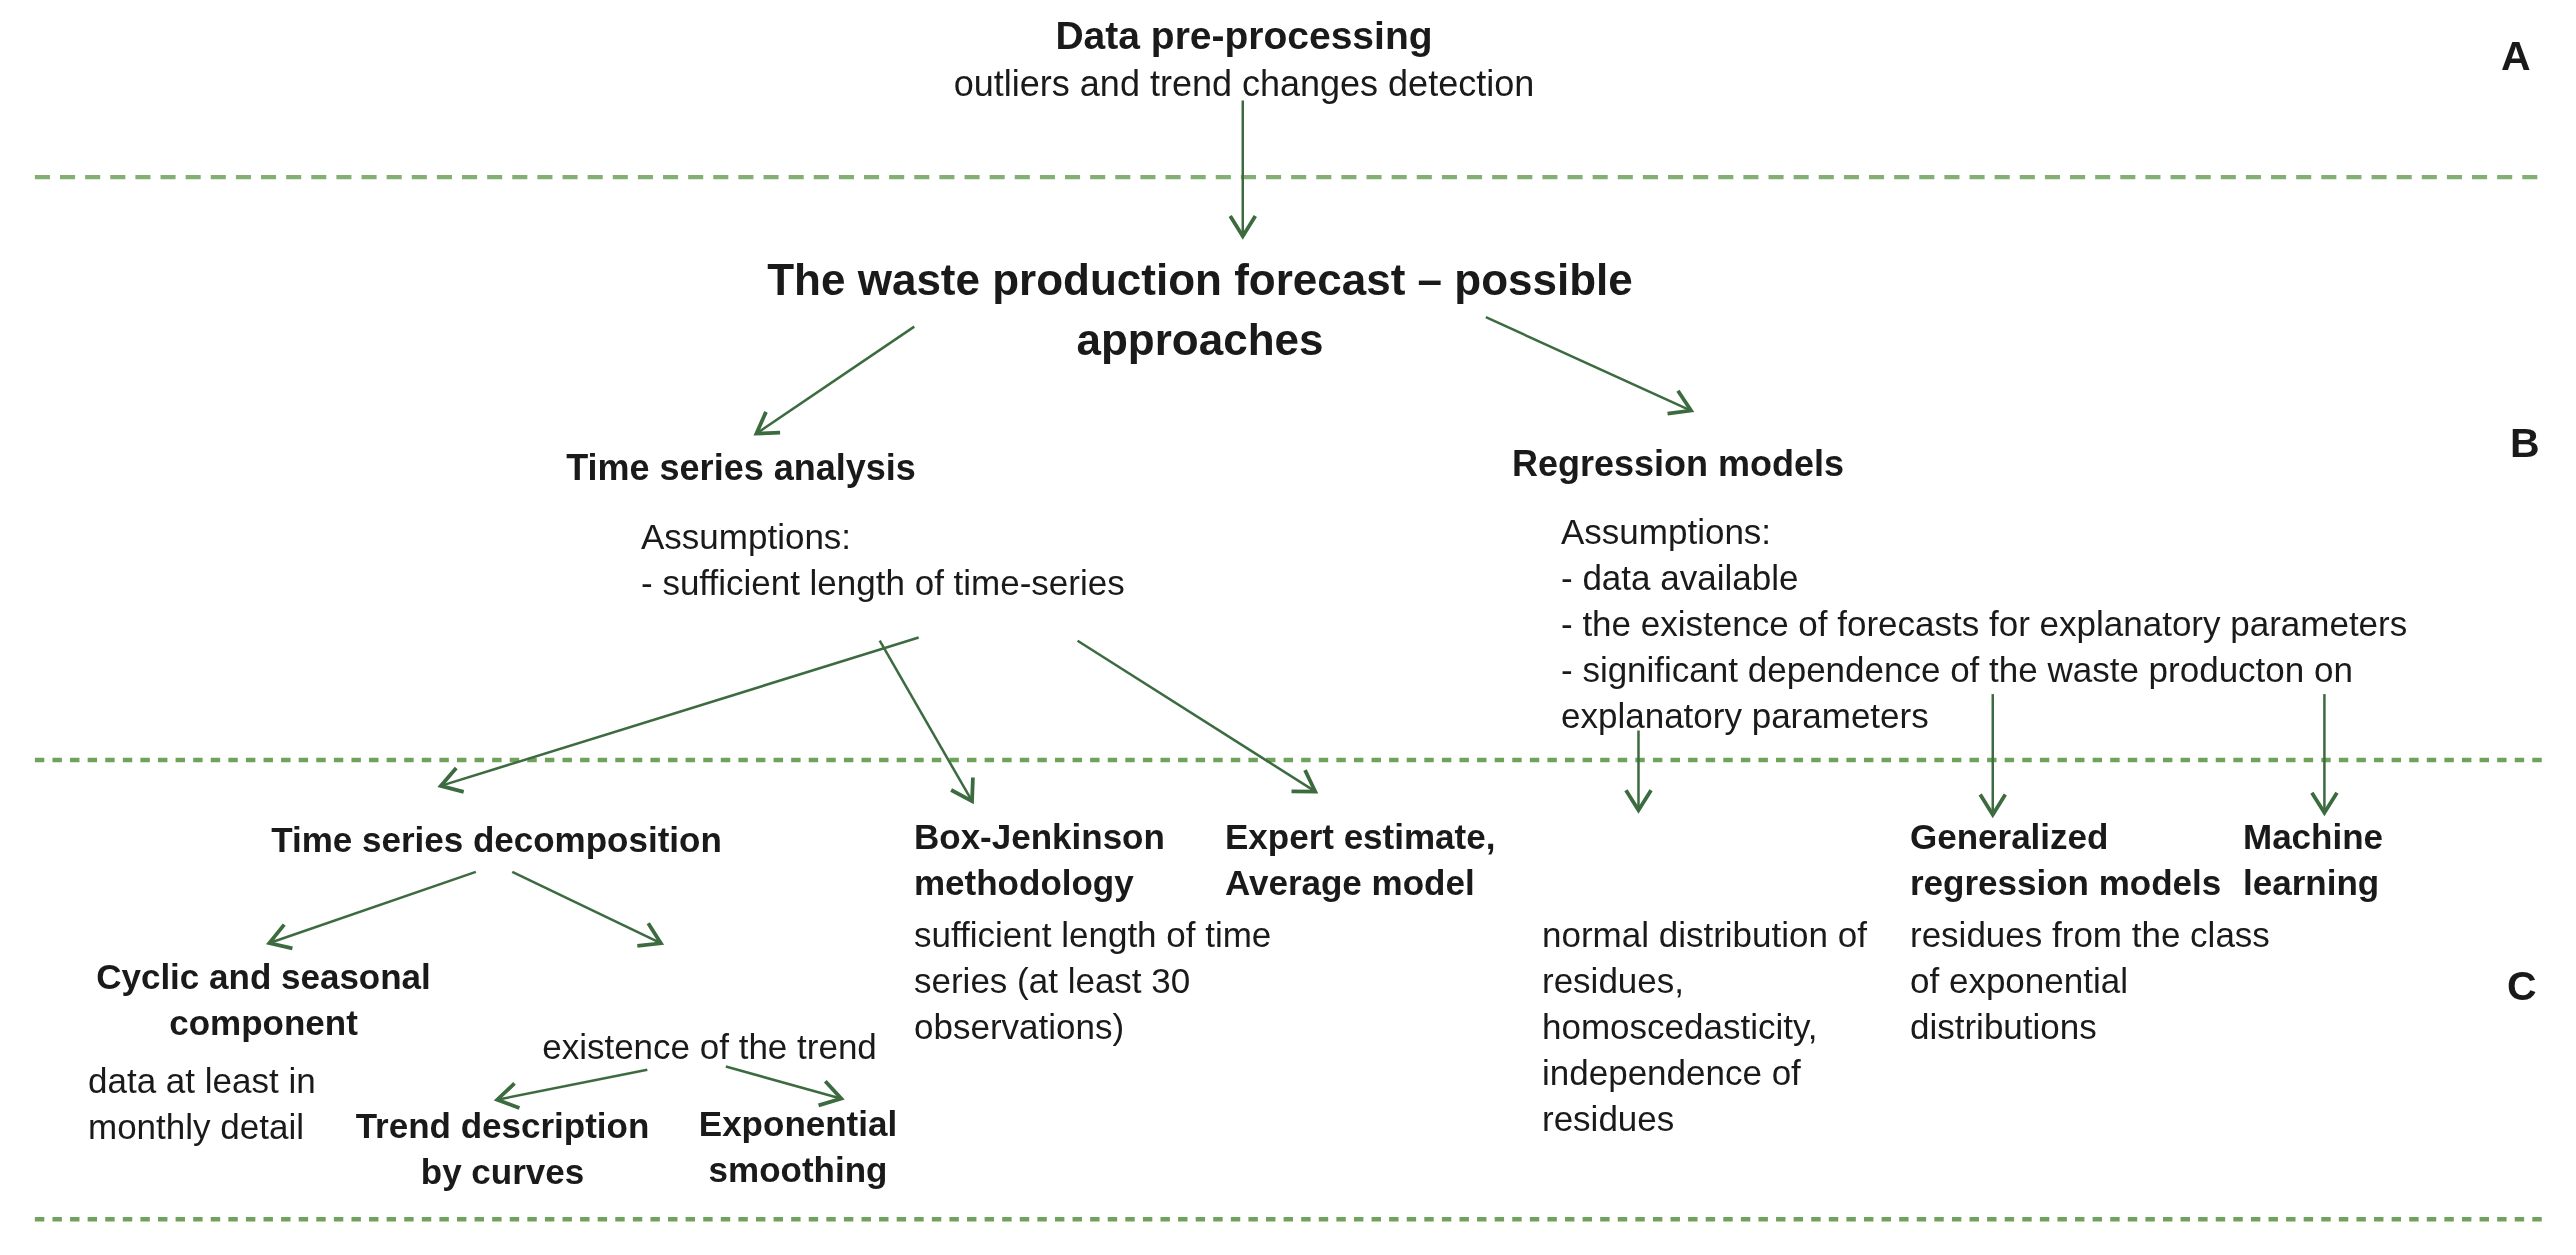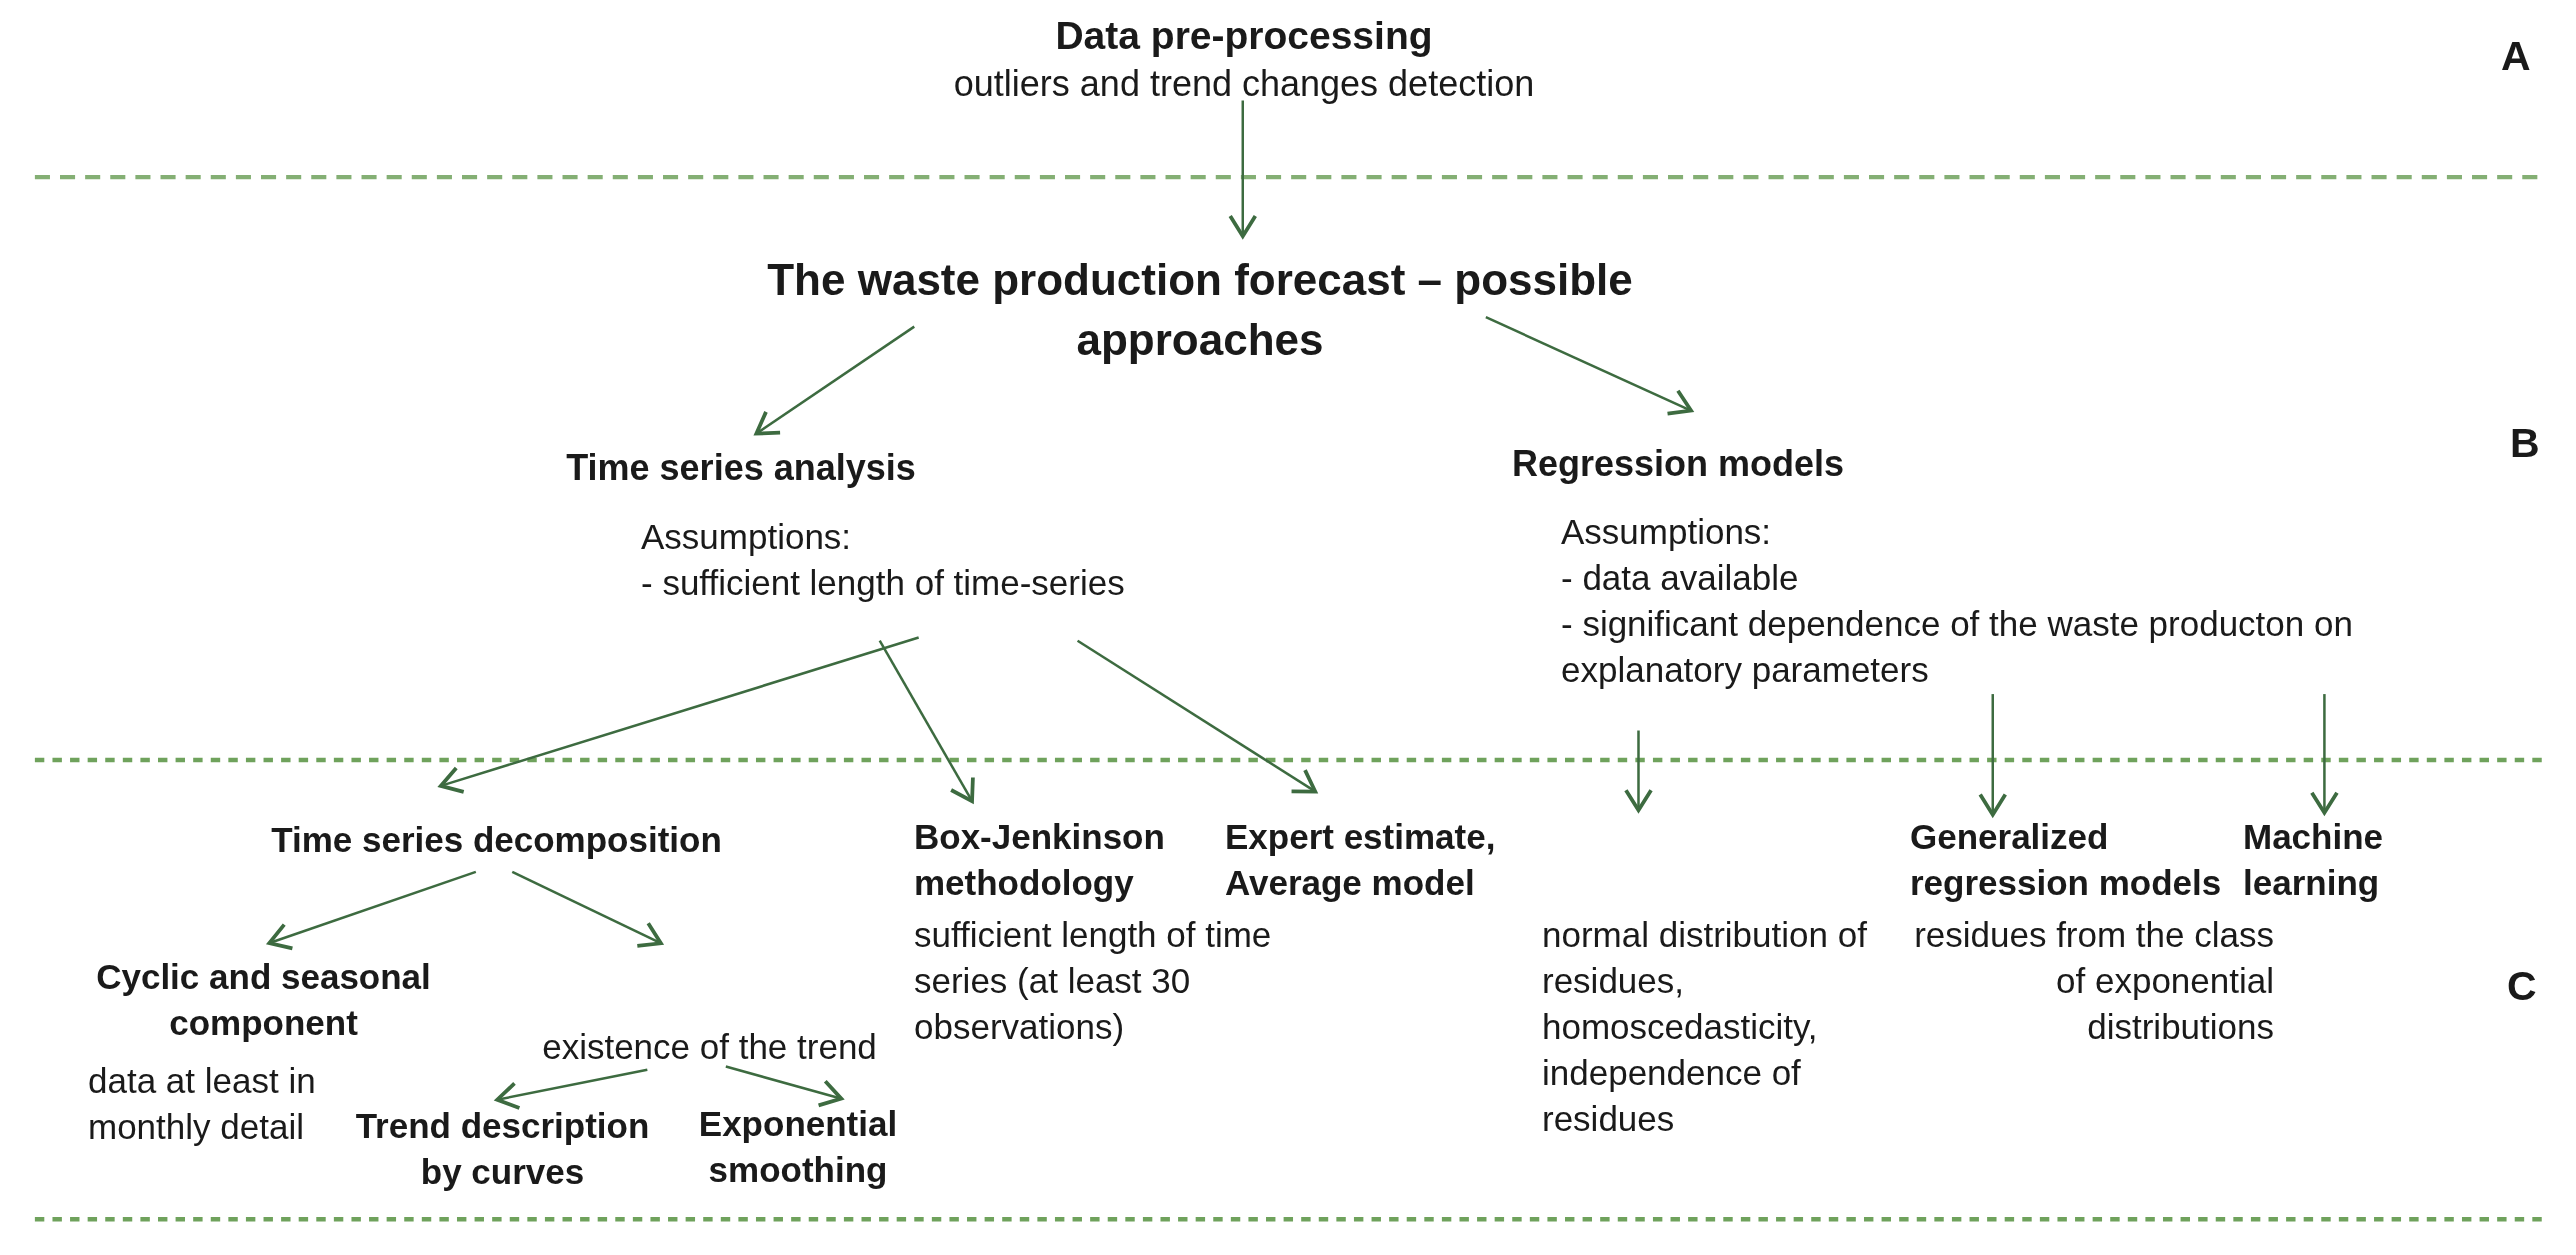--- a/index.html
+++ b/index.html
@@ -46,21 +46,21 @@
   .trend-title{left:521px;top:960px;width:377px;text-align:center;}
   .trend-body{left:521px;top:1024px;width:377px;text-align:center;}
   .curves{left:333px;top:1103px;width:339px;text-align:center;}
   .smooth{left:647px;top:1101px;width:302px;text-align:center;}
   .boxjen-title{left:914px;top:814px;width:364px;}
   .boxjen-body{left:914px;top:912px;width:364px;}
   .expert{left:1225px;top:814px;width:327px;}
   .linear-title{left:1542px;top:814px;width:364px;}
   .linear-body{left:1542px;top:912px;width:364px;}
   .gen-title{left:1910px;top:814px;width:364px;}
-  .gen-body{left:1910px;top:912px;width:364px;text-align:right;}
+  .gen-body{left:1910px;top:912px;width:364px;}
   .ml-title{left:2243px;top:814px;width:270px;}
 </style>
 </head>
 <body>
 
 <div class="stage">
 
   <svg class="overlay" viewBox="0 0 4100 1998" width="2576" height="1255">
     <defs>
       <marker id="ah" viewBox="0 0 12 12" markerWidth="12" markerHeight="12" refX="8" refY="6" orient="auto" markerUnits="strokeWidth">
@@ -105,20 +105,21 @@
   <div class="abs tsa-title">Time series analysis</div>
   <div class="abs tsa-assum">
     <div>Assumptions:</div>
     <div>- sufficient length of time-series</div>
   </div>
 
   <div class="abs rm-title">Regression models</div>
   <div class="abs rm-assum">
     <div>Assumptions:</div>
     <div>- data available</div>
+    <div>- the existence of forecasts for explanatory parameters</div>
     <div>- significant dependence of the waste producton on explanatory parameters</div>
   </div>
 
   <div class="abs leaf-title decomp">Time series decomposition</div>
 
   <div class="abs leaf-title cyclic-title">Cyclic and seasonal component</div>
   <div class="abs leaf-body cyclic-body">data at least in monthly detail</div>
 
   <div class="abs leaf-body trend-body">existence of the trend</div>
 

